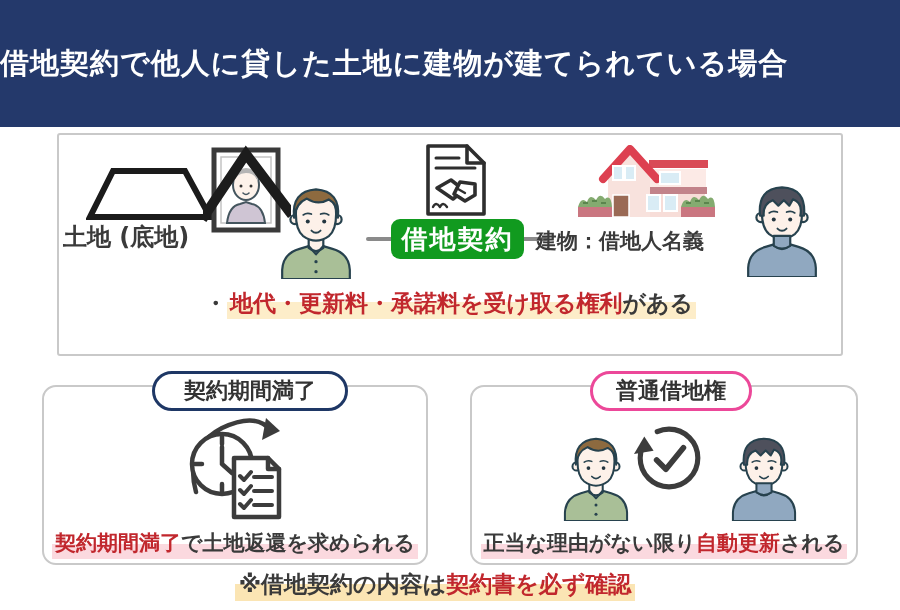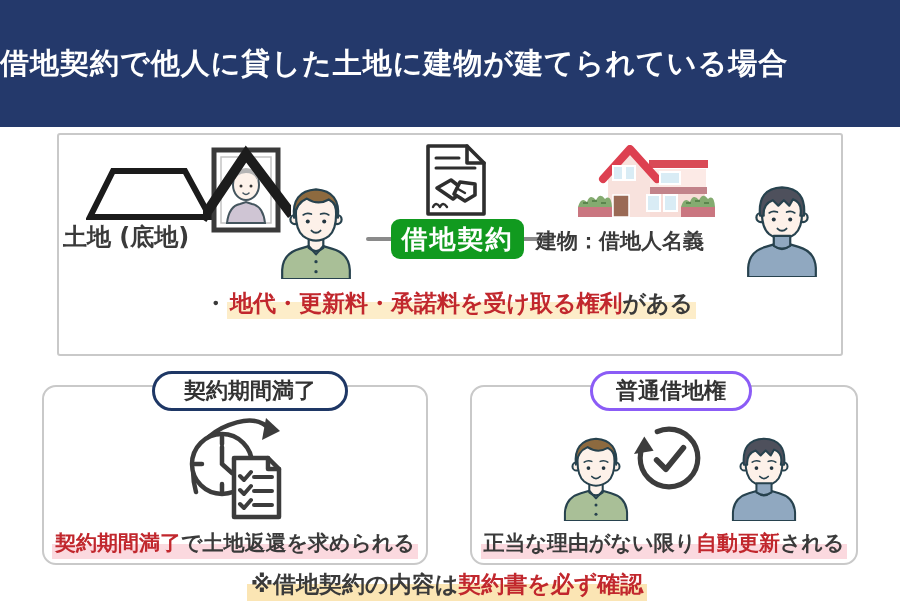--- a/index.html
+++ b/index.html
@@ -30,25 +30,25 @@
   
   .hl-cream{background:linear-gradient(to bottom,transparent 42%,#fdedc9 42%);padding:0 3px 3px 3px;}
   .hl-pink {background:linear-gradient(to bottom,transparent 45%,#fbd9df 45%);padding:0 3px 4px 3px;}
   .hl-yellow{background:linear-gradient(to bottom,transparent 45%,#fbe5b4 45%);padding:0 4px 4px 4px;}
 
   
   .card{background:#fff;border:2px solid #c9c9c9;border-radius:14px;box-sizing:border-box;}
   .pill{background:#fff;border-radius:22px;display:flex;align-items:center;justify-content:center;
         font-size:22px;font-weight:700;color:#333;z-index:3;box-sizing:border-box;white-space:nowrap;}
   .pill-navy{border:3px solid #1e3765;}
-  .pill-green{border:3px solid #8b5cf6;}
+  .pill-green{border:3px solid #ec4899;}
   .card-text{font-size:21px;font-weight:600;text-align:center;line-height:30px;white-space:nowrap;}
 
   .footer-note{left:0;top:569px;width:870px;text-align:center;
-               font-size:23px;font-weight:600;line-height:31px;white-space:nowrap;margin-left:12px;}
+               font-size:23px;font-weight:600;line-height:31px;white-space:nowrap;}
 
   
   .p-green{--hair:#8d6a3f;--shirt:#a9bf97;}
   .p-blue{--hair:#4e505c;--shirt:#90a8c0;}
   .p-green .only-blue{display:none;}
   .p-blue .only-green{display:none;}
   svg{display:block;}
 </style>
 </head>
 <body>

